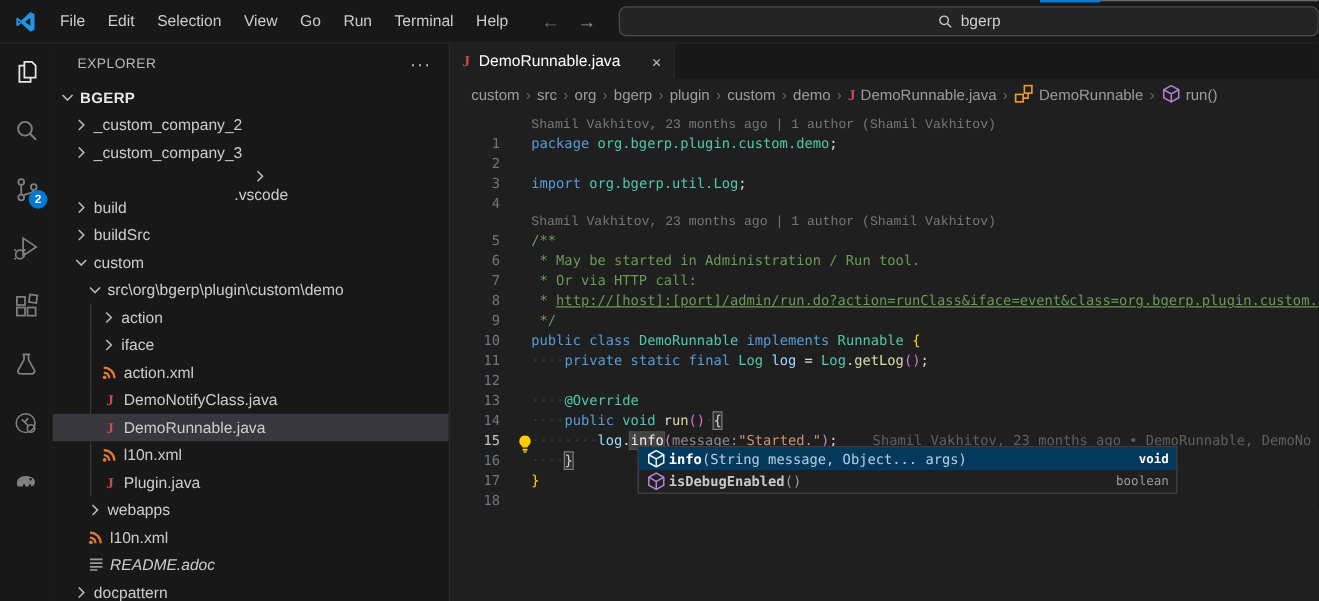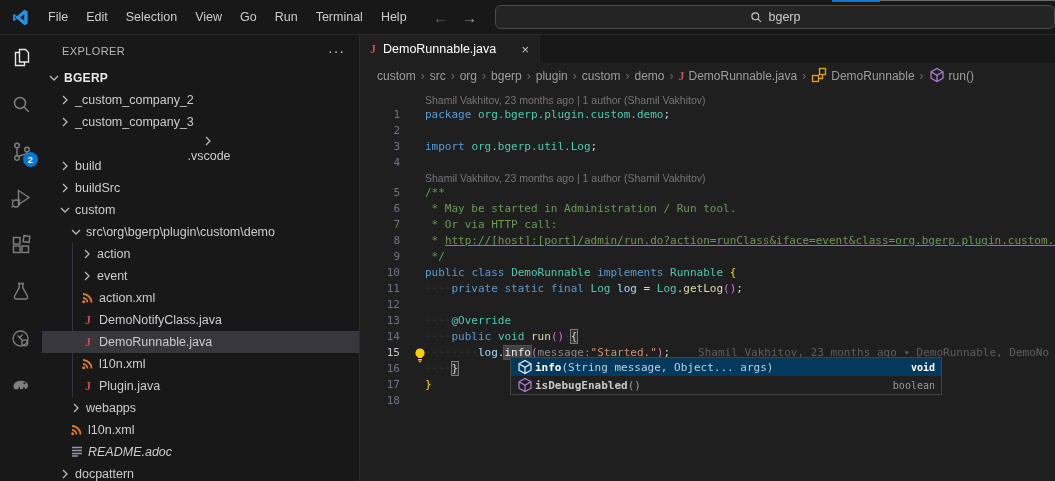--- a/index.html
+++ b/index.html
@@ -59,21 +59,21 @@
   
   #code { position:relative; flex:1 1 auto; padding-top:4px; overflow:hidden;
     font-family:"DejaVu Sans Mono", monospace; font-size:11px; }
   .crow { display:flex; height:16px; line-height:16px; white-space:pre; }
   .crow.blame-row { height:14px; line-height:14px; }
   .gutter { width:40px; text-align:right; color:#6e7681; flex:0 0 auto; font-size:11px; }
   .gutter.active { color:#c6c6c6; }
   .bulbzone { width:25px; flex:0 0 auto; position:relative; }
   .bulbzone svg { position:absolute; left:12px; top:2px; }
   .ctext { white-space:pre; }
-  .blame-text { color:#767676; font-size:10.5px; font-family:Liberation Sans, sans-serif; }
+  .blame-text { color:#767676; font-size:10.5px; font-family:Liberation Mono, monospace; }
   .tok-kw{color:#569cd6} .tok-ty{color:#4ec9b0} .tok-me{color:#dcdcaa}
   .tok-va{color:#9cdcfe} .tok-st{color:#ce9178} .tok-co{color:#6a9955}
   .tok-lk{color:#6a9955; text-decoration:underline} .tok-df{color:#d4d4d4}
   .tok-b1{color:#ffd700} .tok-b2{color:#da70d6} .tok-b3{color:#c586c0}
   .tok-ws{color:#3b3b3b} .tok-an{color:#4ec9b0} .tok-vd{color:#4ec9b0}
   .tok-in{color:#8a8a8a}
   .tok-hi{color:#f0f0f0; background:rgba(95,95,95,.55); outline:1px solid rgba(140,140,140,.45)}
   .tok-bm{color:#d4d4d4; outline:1px solid #7d7d7d; background:rgba(90,90,90,.25)}
   .tok-gl{color:#5f5f5f; margin-left:28px}
   
@@ -280,21 +280,21 @@
             </span>
             <span class="tree-label">action</span>
           </div>
           <div class="tree-row" style="padding-left: 37px;">
             <span class="tree-guide"></span>
             <span class="tree-chev">
               <svg width="16" height="16" viewBox="0 0 16 16">
                 <path d="M6 4l4 4-4 4" fill="none" stroke="#b8b8b8" stroke-width="1.3"></path>
               </svg>
             </span>
-            <span class="tree-label">event</span>
+            <span class="tree-label">iface</span>
           </div>
           <div class="tree-row" style="padding-left: 37px;">
             <span class="tree-guide"></span>
             <span class="tree-ficon">
               <span><svg width="16" height="16" viewBox="0 0 16 16">
                   <g stroke="#e37933" stroke-width="1.8" fill="none">
                     <path d="M3 9a4.5 4.5 0 0 1 4.5 4.5"></path>
                     <path d="M3 5a8.5 8.5 0 0 1 8.5 8.5"></path>
                   </g>
                   <circle cx="3.7" cy="12.8" r="1.5" fill="#e37933"></circle>

